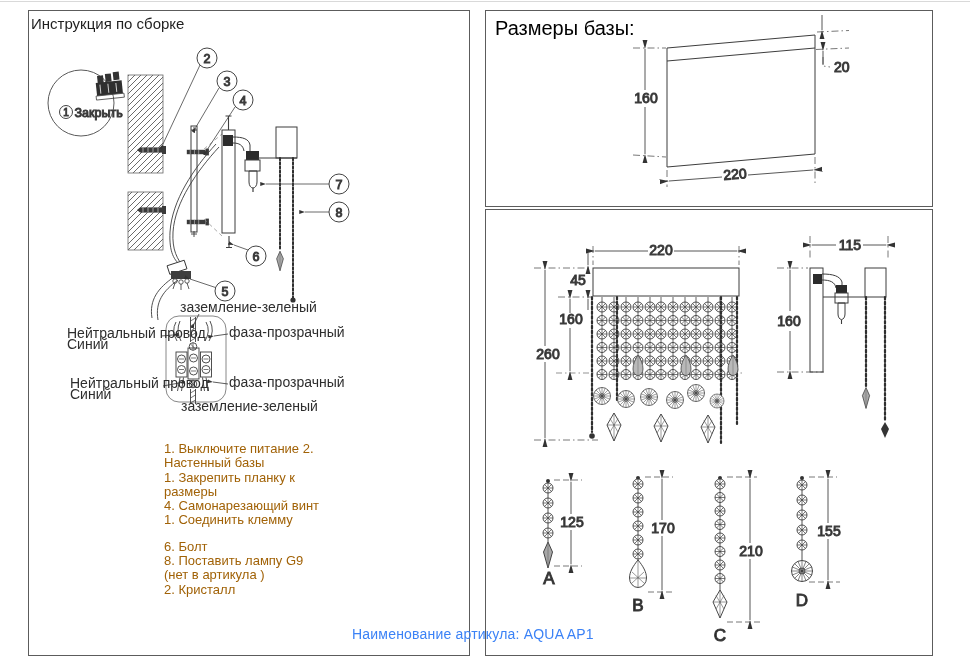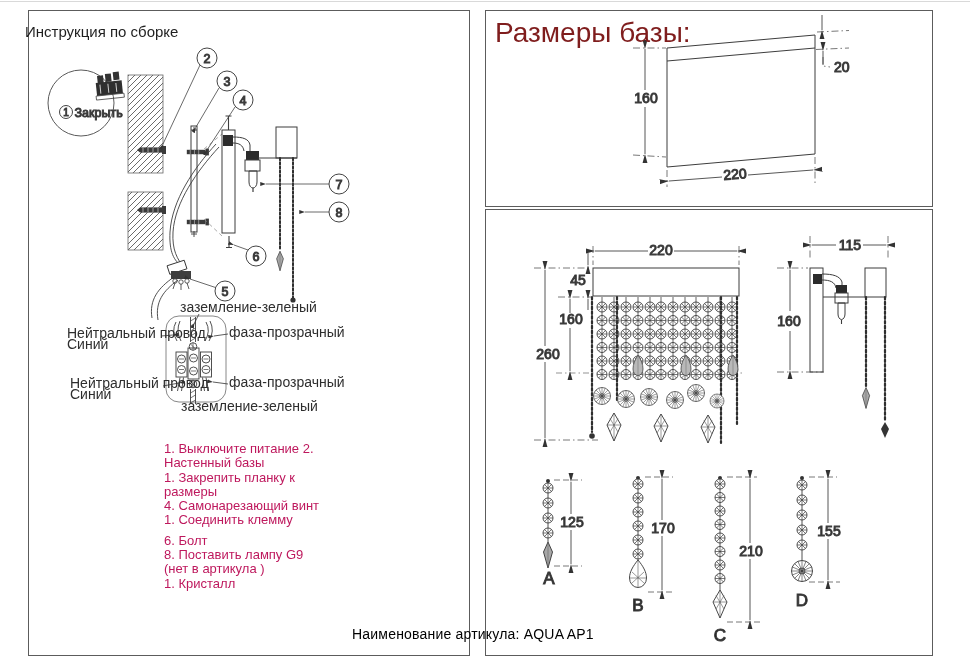--- a/index.html
+++ b/index.html
@@ -5,33 +5,33 @@
   html,body{margin:0;padding:0;background:#fff;}
   .page{position:relative;width:970px;height:668px;background:#ffffff;overflow:hidden;
         font-family:"Liberation Sans",sans-serif;color:#2b2b2b;}
   .scan-edge{position:absolute;left:0;top:1px;width:100%;height:1px;background:#c9c9c9;opacity:.7;}
   .panel{position:absolute;border:1px solid #5c5c5c;background:#fff;box-sizing:border-box;}
   #panel-left{left:28px;top:10px;width:442px;height:646px;}
   #panel-base{left:485px;top:10px;width:448px;height:197px;}
   #panel-overall{left:485px;top:209px;width:448px;height:447px;}
   .art{position:absolute;left:0;top:0;width:970px;height:668px;z-index:2;pointer-events:none;}
   .txt{position:absolute;z-index:3;white-space:nowrap;}
-  #title-left{left:25px;top:15px;font-size:15px;color:#1f1f1f;margin-top:8px;}
-  #title-base{left:495px;top:17px;font-size:28px;color:#7f1d1d;}
+  #title-left{left:31px;top:15px;font-size:15px;color:#1f1f1f;}
+  #title-base{left:495px;top:17px;font-size:20px;color:#000000;}
   #title-overall{left:492px;top:215px;font-size:20px;color:#1f1f1f;}
-  #steps{left:164px;top:442px;font-size:13px;line-height:14.3px;color:#be185d;}
-  #steps .step:nth-child(7){margin-top:6px;}
+  #steps{left:164px;top:442px;font-size:13px;line-height:14.3px;color:#a16207;}
+  #steps .step:nth-child(7){margin-top:12px;}
   .wlabel{font-size:14px;line-height:11px;color:#2e2e2e;}
   #wl-ground-top{left:180px;top:302px;}
   #wl-neutral-1{left:67px;top:328px;}
   #wl-phase-1{left:229px;top:327px;}
   #wl-neutral-2{left:70px;top:378px;}
   #wl-phase-2{left:229px;top:377px;}
   #wl-ground-bottom{left:181px;top:401px;}
-  #footer-article{left:352px;top:626px;font-size:14px;letter-spacing:.2px;color:#000000;}
+  #footer-article{left:352px;top:626px;font-size:14px;letter-spacing:.2px;color:#3b82f6;}
   svg text{font-family:"Liberation Sans",sans-serif;fill:#222;}
   .dimtxt{font-size:14px;}
   .callout-num{font-size:12.5px;}
   .strand-letter{font-size:17px;}
   .small-num{font-size:10px;}
   .zakryt{font-size:12.5px;}
 </style>
 </head>
 <body>
 
@@ -48,21 +48,21 @@
   <div class="txt" id="steps">
     <div class="step">1. Выключите питание 2.</div>
     <div class="step">Настенный базы</div>
     <div class="step">1. Закрепить планку к</div>
     <div class="step">размеры</div>
     <div class="step">4. Самонарезающий винт</div>
     <div class="step">1. Соединить клемму</div>
     <div class="step">6. Болт</div>
     <div class="step">8. Поставить лампу G9</div>
     <div class="step">(нет в артикула )</div>
-    <div class="step">1. Кристалл</div>
+    <div class="step">2. Кристалл</div>
   </div>
 
   <div class="txt wlabel" id="wl-ground-top">заземление-зеленый</div>
   <div class="txt wlabel" id="wl-neutral-1">
     <div>Нейтральный провод</div>
     <div>Синий</div>
   </div>
   <div class="txt wlabel" id="wl-phase-1">фаза-прозрачный</div>
   <div class="txt wlabel" id="wl-neutral-2">
     <div>Нейтральный провод</div>

